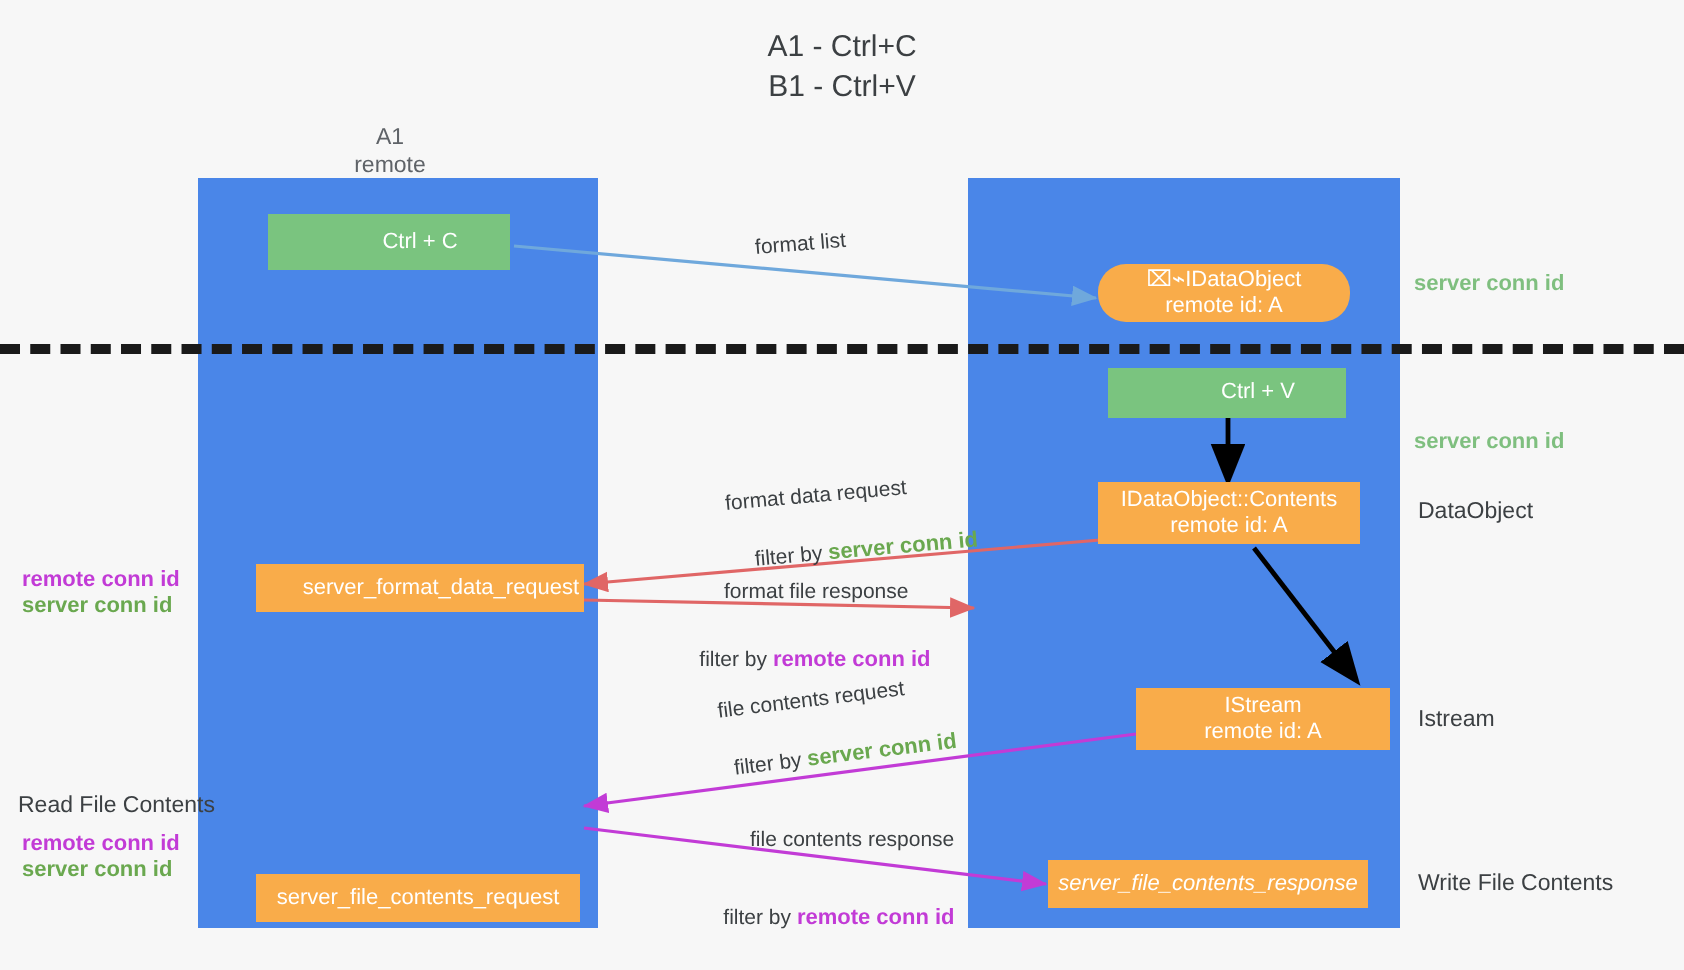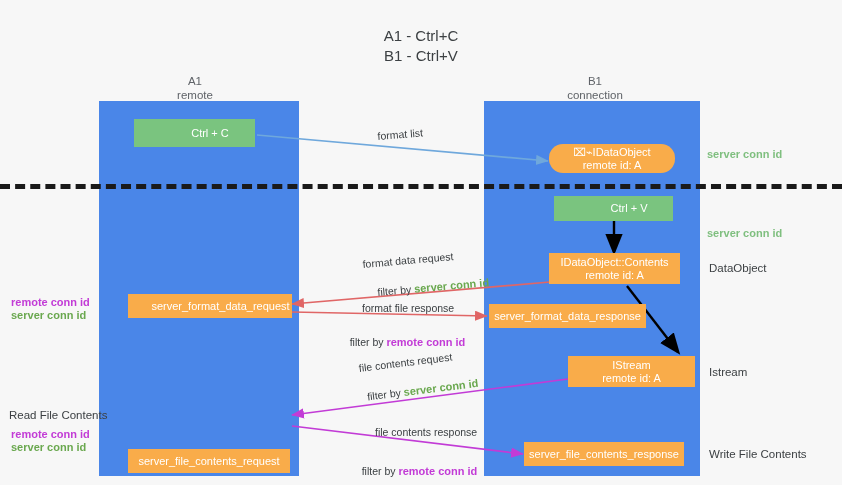--- a/index.html
+++ b/index.html
@@ -10,21 +10,21 @@
     width: 842px;
     height: 485px;
     background: #f7f7f7;
     font-family: "Liberation Sans", sans-serif;
     color: #3c4043;
     overflow: hidden;
     position: relative;
   }
   #canvas {
     position: absolute;
-    left: 0; top: 16px;
+    left: 0; top: 4px;
     width: 842px;
     height: 433px;
   }
   .abs { position: absolute; }
 
   
   #title {
     left: 0; top: 10px;
     width: 842px;
     text-align: center;
@@ -98,22 +98,20 @@
 </head>
 <body>
 
 <div id="canvas">
 
   <div class="abs" id="title">A1 - Ctrl+C
 B1 - Ctrl+V</div>
 
   <div class="abs col-head" style="left:130px; top:58px; width:130px;">A1
 remote</div>
-  <div class="abs col-head" style="left:530px; top:58px; width:130px;">B1
-connection</div>
 
   <div class="abs lane" style="left:99px; top:85px; width:200px; height:375px;"></div>
   <div class="abs lane" style="left:484px; top:85px; width:216px; height:375px;"></div>
 
   <svg class="abs" style="left:0; top:0;" width="842" height="485">
     <defs>
       <marker id="ah-blue" markerWidth="9" markerHeight="9" refX="7.5" refY="3.2" orient="auto">
         <path d="M0,0 L8,3.2 L0,6.4 z" fill="#6fa8dc"></path>
       </marker>
       <marker id="ah-red" markerWidth="9" markerHeight="9" refX="7.5" refY="3.2" orient="auto">
@@ -168,25 +166,22 @@
   <div class="abs box orange" style="left:549px; top:237px; width:131px; height:31px;">
     <span class="l1">IDataObject::Contents</span>
     <span class="l2">remote id: A</span>
   </div>
 
   <div class="abs box orange" style="left:568px; top:340px; width:127px; height:31px;">
     <span class="l1">IStream</span>
     <span class="l2">remote id: A</span>
   </div>
 
-  <div class="abs box orange" style="left:489px; top:288px; width:157px; height:24px;">
-    <span>server_format_data_response</span>
-  </div>
-
-  <div class="abs box orange" style="left:524px; top:426px; width:160px; height:24px;">
+
+  <div class="abs box orange" style="left:524px; top:426px; width:160px; height:24px;font-style:italic;">
     <span>server_file_contents_response</span>
   </div>
 
   <div class="abs conn-server-lt" style="left:707px; top:131px;">server conn id</div>
   <div class="abs conn-server-lt" style="left:707px; top:210px;">server conn id</div>
   <div class="abs side-label" style="left:709px; top:245px;">DataObject</div>
   <div class="abs side-label" style="left:709px; top:349px;">Istream</div>
   <div class="abs side-label" style="left:709px; top:431px;">Write File Contents</div>
 
   <div class="abs conn-remote" style="left:11px; top:279px;">remote conn id</div>

